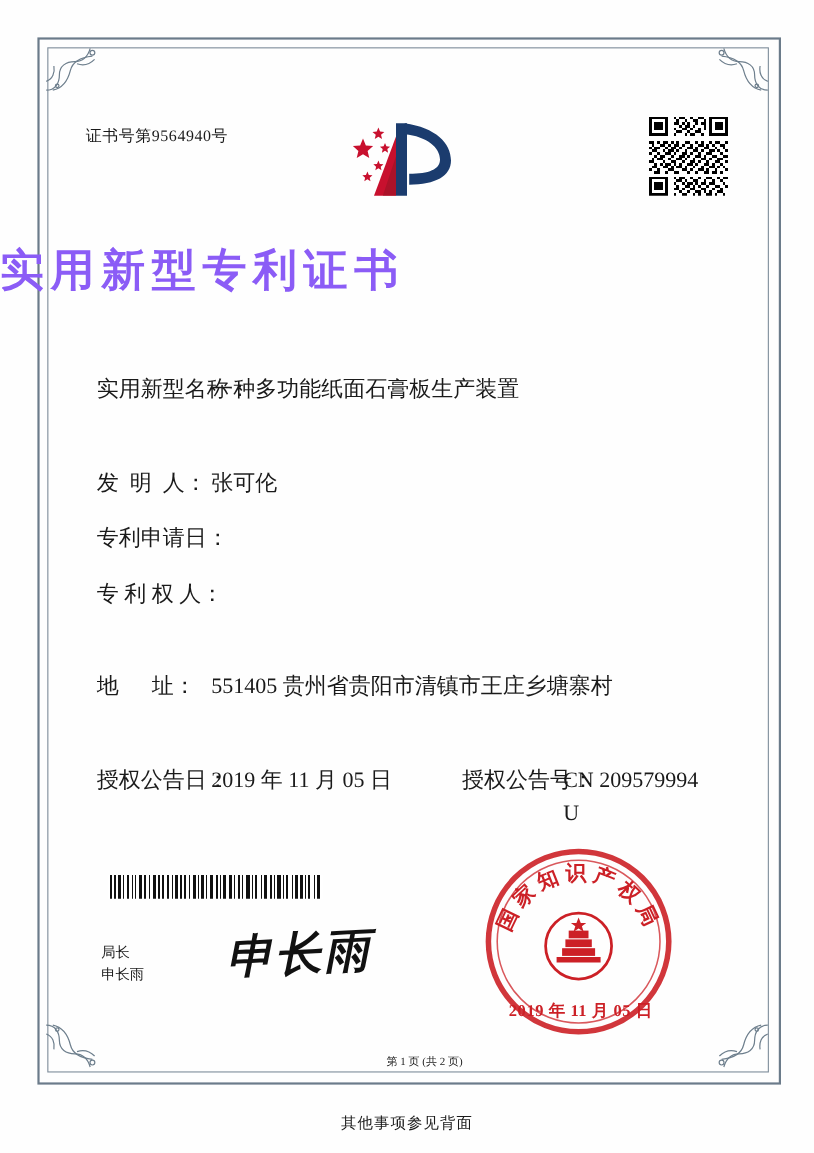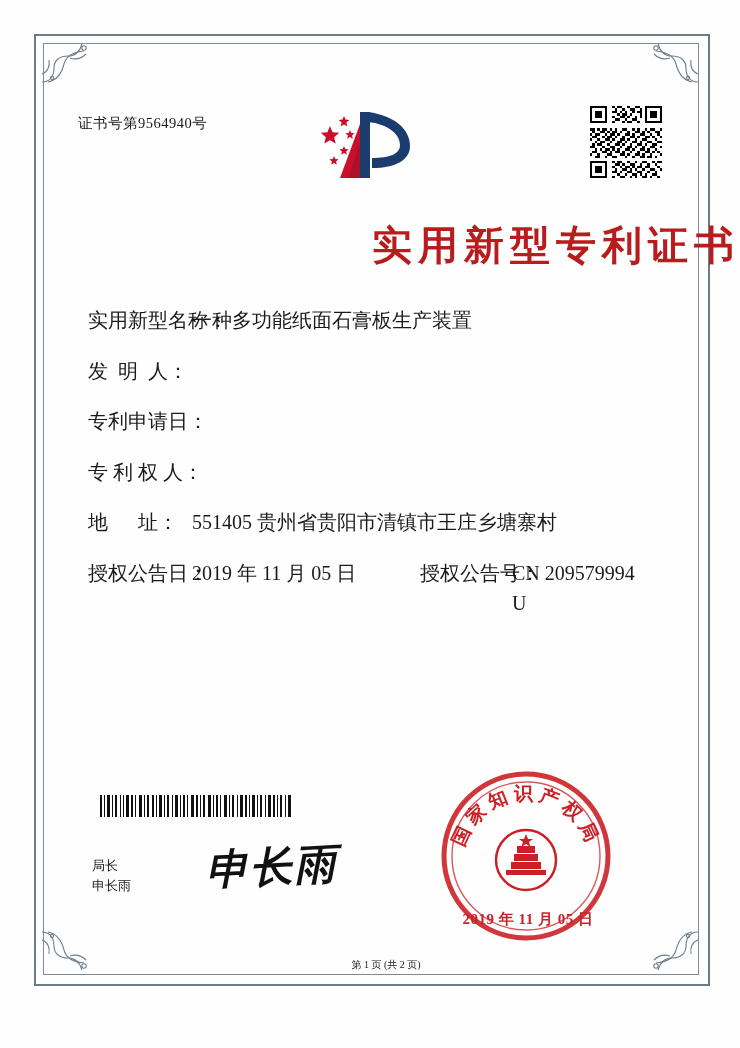--- a/index.html
+++ b/index.html
@@ -81,26 +81,26 @@
     background: #ffffff;
   }
   .qr svg { width: 100%; height: 100%; display: block; }
 
   
   .title {
     position: absolute;
     left: 0;
     right: 0;
     top: 218px;
-    text-align: right;
+    text-align: left;
     font-size: 40px;
     font-weight: bold;
     letter-spacing: 6px;
     font-family: "Liberation Serif", "DejaVu Serif", serif;
-    color: #b91c1c;
+    color: #8b5cf6;
   }
 
   
   .fields {
     position: absolute;
     left: 88px;
     top: 305px;
     width: 560px;
     font-size: 20px;
     line-height: 1.5;
@@ -111,20 +111,21 @@
     margin-bottom: 20.5px;
   }
   .field-label {
     width: 104px;
     flex: 0 0 104px;
     letter-spacing: 0px;
     white-space: pre;
   }
   .field-value {
     flex: 1;
+    margin-top: 34px;
   }
   .field-row.two-col .field-value {
     flex: 0 0 228px;
   }
   .field-label2 {
     width: 92px;
     flex: 0 0 92px;
     white-space: pre;
   }
   .field-value2 { flex: 1; }
@@ -492,20 +493,21 @@
 
   <div class="title">实用新型专利证书</div>
 
   <div class="fields">
     <div class="field-row">
       <div class="field-label">实用新型名称：</div>
       <div class="field-value">一种多功能纸面石膏板生产装置</div>
     </div>
     <div class="field-row">
       <div class="field-label">发  明  人：</div>
+      <div class="field-value">张可伦</div>
     </div>
     <div class="field-row">
       <div class="field-label">专利申请日：</div>
     </div>
     <div class="field-row">
       <div class="field-label">专 利 权 人：</div>
     </div>
     <div class="field-row">
       <div class="field-label">地      址：</div>
       <div class="field-value">551405 贵州省贵阳市清镇市王庄乡塘寨村</div>
@@ -602,14 +604,15 @@
         <path id="sealArc" d="M 24 96 A 64 64 0 0 1 152 96"></path>
       </defs>
       <text font-family="'Liberation Serif','DejaVu Serif',serif" font-size="19" font-weight="bold" fill="#cc2026" letter-spacing="5">
         <textPath href="#sealArc" startOffset="50%" text-anchor="middle">国家知识产权局</textPath>
       </text>
     </svg>
   </div>
   <div class="seal-date">2019 年 11 月 05 日</div>
 
   <div class="page-no">第 1 页 (共 2 页)</div>
+  <div class="back-note">其他事项参见背面</div>
 
 </div>
 
 </body></html>

